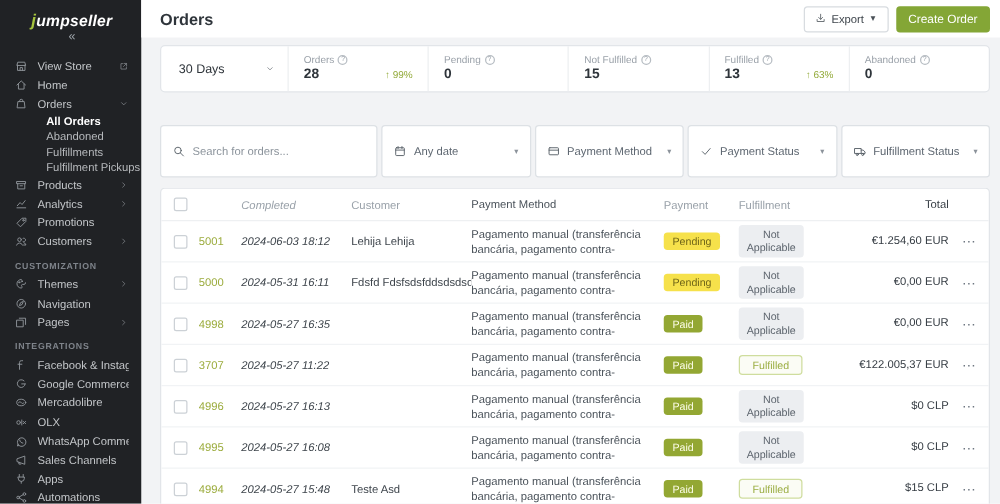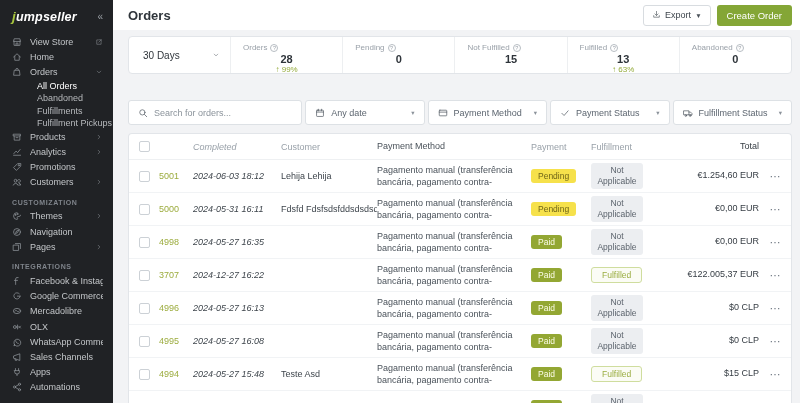--- a/index.html
+++ b/index.html
@@ -2,33 +2,33 @@
 <html><head>
 <meta charset="utf-8">
 <style>
   * { box-sizing: border-box; margin: 0; padding: 0; }
   html,body { width:800px; height:403px; overflow:hidden; }
   body { font-family:"Liberation Sans", sans-serif; background:#f2f3f5; }
   .app { display:flex; width:800px; height:403px; }
 
   
   .sidebar { width:113px; flex-shrink:0; background:#202225; display:flex; flex-direction:column; }
-  .logo-row { display:flex; align-items:center; justify-content:space-between; padding:9px 10px 7px 12px; }
+  .logo-row { display:flex; align-items:center; justify-content:space-between; padding:9px 10px 7px 12px;flex-direction:column; }
   .logo { color:#fff; font-size:12.5px; font-weight:bold; font-style:italic; letter-spacing:.2px; cursor:pointer; }
   .logo .leaf { color:#a6c43e; font-size:13.5px; }
   .collapse { color:#9aa0a6; font-size:10px; cursor:pointer; }
   nav { flex:1; overflow:hidden; padding-top:3px; }
   .side-item { display:flex; align-items:center; gap:7px; padding:0 10px 0 12px; height:15.2px; font-size:9px; color:#c3c6c9; cursor:pointer; }
   .side-item .icn { width:11px; display:flex; align-items:center; color:#8f949a; }
   .side-item .icn svg { width:10px; height:10px; }
   .side-item .lbl { flex:1; white-space:nowrap; overflow:hidden; }
   .side-item .trail { display:flex; color:#85898f; }
   .side-item .trail svg { width:8px; height:8px; }
   .side-sub { display:flex; align-items:center; padding-left:37px; height:12.4px; font-size:9px; color:#b6b9bc; cursor:pointer; white-space:nowrap; }
-  .side-sub.active { color:#ffffff; font-weight:normal; }
+  .side-sub.active { color:#ffffff; font-weight:bold; }
   .side-section { font-size:7px; font-weight:bold; letter-spacing:.6px; color:#7f848b; padding:9px 12px 3px; }
 
   
   .main { flex:1; min-width:0; display:flex; flex-direction:column; }
   .topbar { height:30px; background:#fff; display:flex; align-items:center; padding:0 8px 0 15px; flex-shrink:0; }
   .topbar h1 { font-size:13px; font-weight:bold; color:#2f353b; flex:1; }
   .btn-export { display:inline-flex; align-items:center; gap:4px; background:#fff; border:1px solid #d8dce0; border-radius:3px; font-size:9px; color:#3e454c; padding:4px 8px; margin-right:6px; cursor:pointer; font-family:inherit; }
   .btn-export svg { width:9px; height:9px; color:#555c63; }
   .btn-export .caret { font-size:6.5px; color:#4a5158; }
   .btn-create { background:#84a636; color:#fff; border:none; border-radius:3px; font-size:9.5px; padding:5px 10px; cursor:pointer; font-family:inherit; }
@@ -38,27 +38,27 @@
   
   .stats-card { background:#fff; border:1px solid #e2e5e9; border-radius:4px; height:38px; display:flex; align-items:stretch; }
   .period { width:102px; flex-shrink:0; display:flex; align-items:center; justify-content:space-between; padding:0 10px 0 14px; font-size:10px; color:#2f353b; border-right:1px solid #edeff1; cursor:pointer; }
   .period .chev { display:flex; color:#6d737a; }
   .period .chev svg { width:8px; height:8px; }
   #stats-cells { flex:1; display:flex; min-width:0; }
   .stat { flex:1; padding:6px 12px 0; border-right:1px solid #edeff1; }
   .stat:last-child { border-right:none; }
   .stat-label { font-size:8px; color:#9aa1a9; display:flex; align-items:center; gap:3px; white-space:nowrap; }
   .info { width:8px; height:8px; border:1px solid #b7bdc3; border-radius:50%; font-size:5.5px; color:#9aa1a9; display:inline-flex; align-items:center; justify-content:center; flex-shrink:0; }
-  .stat-line { display:flex; justify-content:space-between; align-items:center; margin-top:1px;flex-direction:column; }
+  .stat-line { display:flex; justify-content:space-between; align-items:center; margin-top:1px; }
   .stat-value { font-size:11px; font-weight:bold; color:#2e343a; }
   .stat-delta { font-size:8px; color:#93aa3a; }
 
   
   .filters { display:flex; gap:3px; margin-top:26px; }
-  .f-box { background:#fff; border:1px solid #dde1e5; border-radius:3px; height:25px; display:flex; align-items:center; padding:0 9px; gap:6px; font-size:9px; color:#5d6670; }
+  .f-box { background:#fff; border:1px solid #dde1e5; border-radius:3px; height:42px; display:flex; align-items:center; padding:0 9px; gap:6px; font-size:9px; color:#5d6670; }
   .f-box svg { width:10px; height:10px; color:#596169; flex-shrink:0; }
   .f-search { flex:1.55; cursor:text; }
   .f-search input { border:none; outline:none; background:transparent; flex:1; font-size:9px; color:#333; font-family:inherit; min-width:0; }
   .f-search input::placeholder { color:#8b939b; }
   .f-select { flex:1; cursor:pointer; }
   .f-select .f-chev { margin-left:auto; font-size:6.5px; color:#8b929a; }
 
   
   .table-card { background:#fff; border:1px solid #e2e5e9; border-bottom:none; border-radius:4px 4px 0 0; margin-top:8px; overflow:hidden; }
   .thead { display:flex; align-items:center; height:26px; font-size:9px; color:#99a1a9; border-bottom:1px solid #eef0f2; }
@@ -486,21 +486,21 @@
                 <span class="badge muted">Not Applicable</span>
               </span>
               <div class="c-total">€0,00 EUR</div>
               <div class="c-menu">⋯</div>
             </div>
             <div class="trow">
               <span class="c-check">
                 <span class="checkbox"></span>
               </span>
               <a class="c-id">3707</a>
-              <span class="c-date">2024-12-27 16:22</span>
+              <span class="c-date">2024-05-27 11:22</span>
               <span class="c-cust"></span>
               <div class="c-pm">Pagamento manual (transferência bancária, pagamento contra-entrega, cheques...)</div>
               <span class="c-pay"><span class="badge paid">Paid</span></span>
               <span class="c-ful">
                 <span class="badge outline">Fulfilled</span>
               </span>
               <div class="c-total">€122.005,37 EUR</div>
               <div class="c-menu">⋯</div>
             </div>
             <div class="trow">

